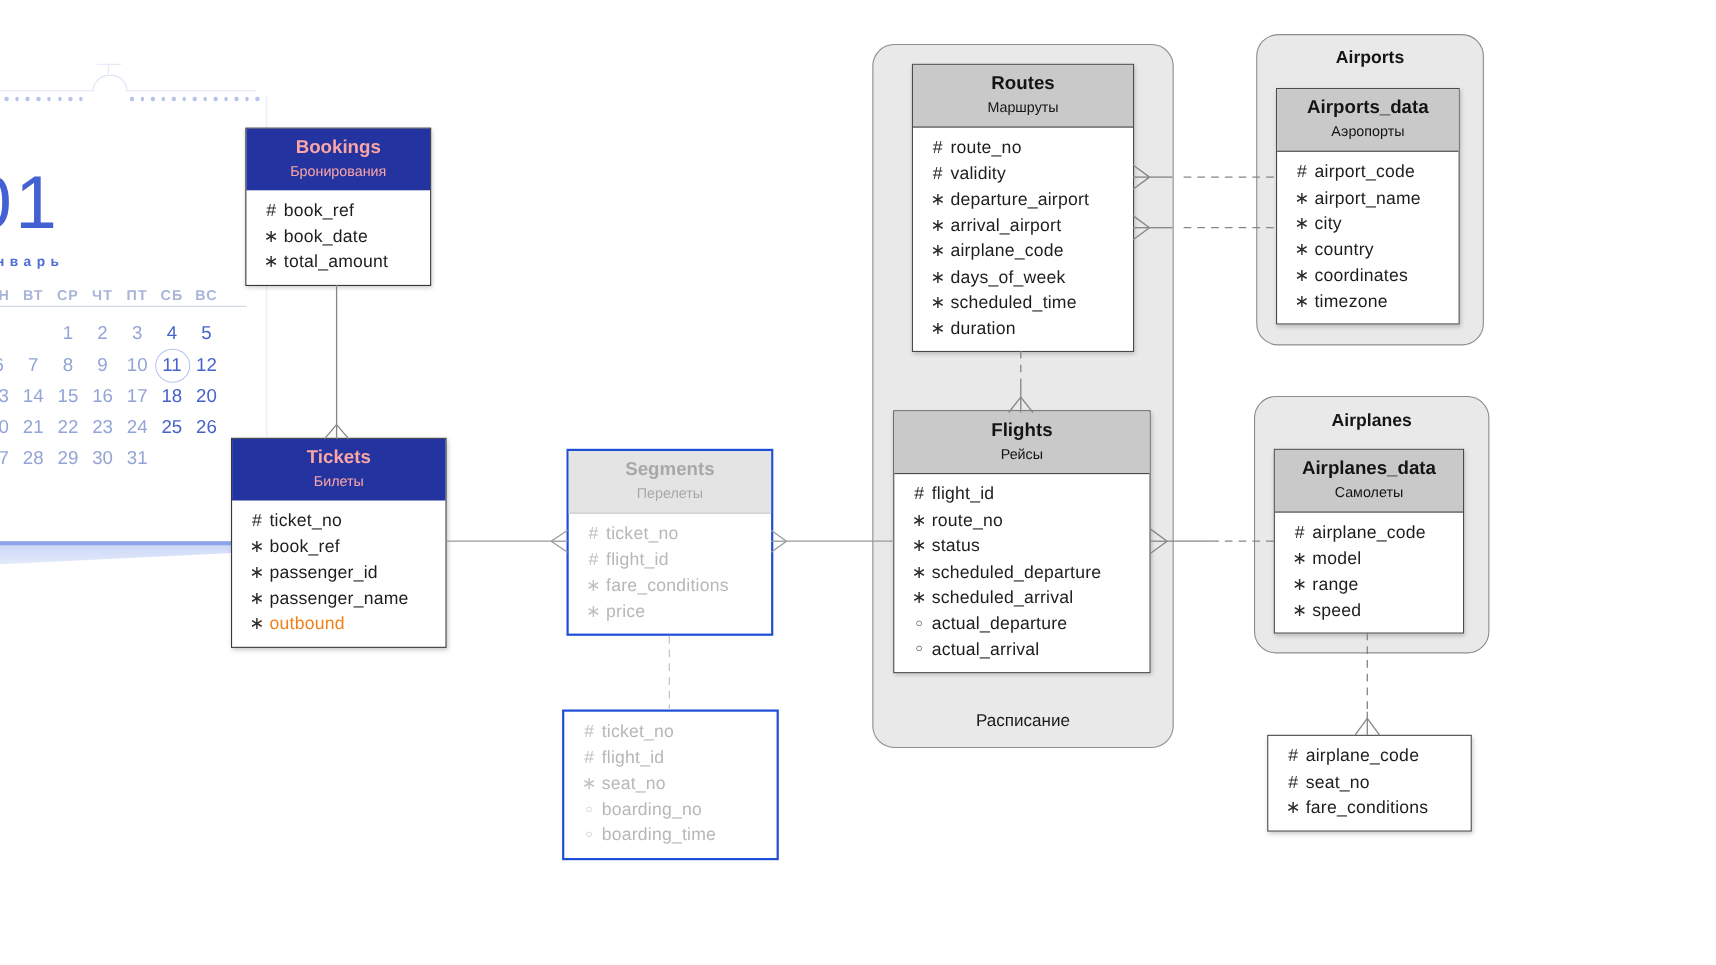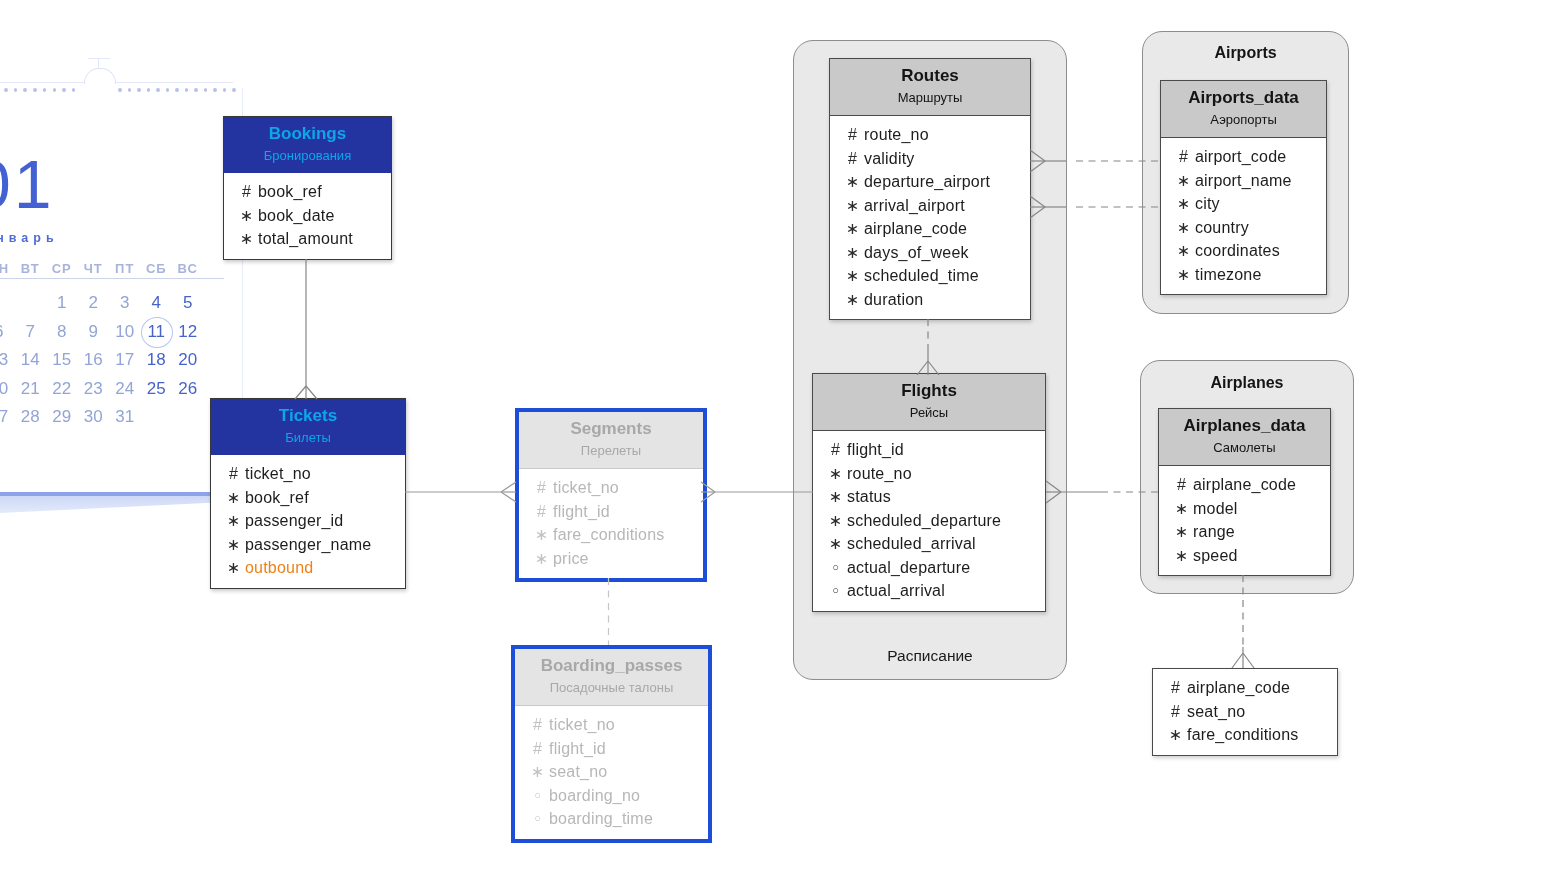--- a/index.html
+++ b/index.html
@@ -9,25 +9,25 @@
   
   .group{position:absolute;background:#e9e9e9;border:1px solid #8d8d8d;border-radius:20px;z-index:1;}
   .gtitle{font-weight:bold;font-size:16px;color:#141414;text-align:center;}
   .gsub{font-size:15.5px;color:#1a1a1a;text-align:center;margin-top:40px;}
   .glabel-bottom{position:absolute;left:0;right:0;bottom:14px;}
 
   
   .etable{position:absolute;background:#fff;z-index:3;}
   .etable.blue{border:1px solid #38383a;box-shadow:1px 2px 4px rgba(0,0,0,.22);}
   .etable.gray{border:1px solid #4a4a4a;box-shadow:1px 2px 4px rgba(0,0,0,.20);}
-  .etable.faded{border:4px solid #1d4ed8;}
+  .etable.faded{border:2px solid #1d4ed8;}
   .ehead{text-align:center;padding:6px 4px 7px;}
   .ehead .t1{font-weight:bold;font-size:17px;line-height:22px;}
   .ehead .t2{font-size:13px;line-height:21px;}
-  .blue .ehead{background:#2334a0;color:#0ea5e9;}
+  .blue .ehead{background:#2334a0;color:#fca5a5;}
   .gray .ehead{background:#c9c9c9;color:#141414;border-bottom:1px solid #4a4a4a;}
   .faded .ehead{background:#e4e4e4;color:#a8a8a8;border-bottom:1px solid #c9c9c9;}
   .ebody{padding:7px 0 8px;}
   .frow{display:flex;line-height:23.5px;font-size:16px;color:#1d1d1d;padding-left:11px;}
   .fmark{width:23px;flex:none;text-align:center;color:#2c2c2c;}
   .fmark.circ{font-size:11px;}
   .fname{letter-spacing:.2px;}
   .faded .frow{color:#b7b7b7;}
   .faded .fmark{color:#c2c2c2;}
   .fname.accent{color:#f08018;}
@@ -237,24 +237,20 @@
           <span class="fname">fare_conditions</span>
         </div>
         <div class="frow">
           <span class="fmark">∗</span>
           <span class="fname">price</span>
         </div>
       </div>
   </div>
 
   <div class="etable faded" style="left:511px;top:645px;width:193px;">
-    <div class="ehead">
-        <div class="t1">Boarding_passes</div>
-      <div class="t2">Посадочные талоны</div>
-      </div>
     <div class="ebody">
         <div class="frow">
           <span class="fmark">#</span>
           <span class="fname">ticket_no</span>
         </div>
         <div class="frow">
           <span class="fmark">#</span>
           <span class="fname">flight_id</span>
         </div>
         <div class="frow">

